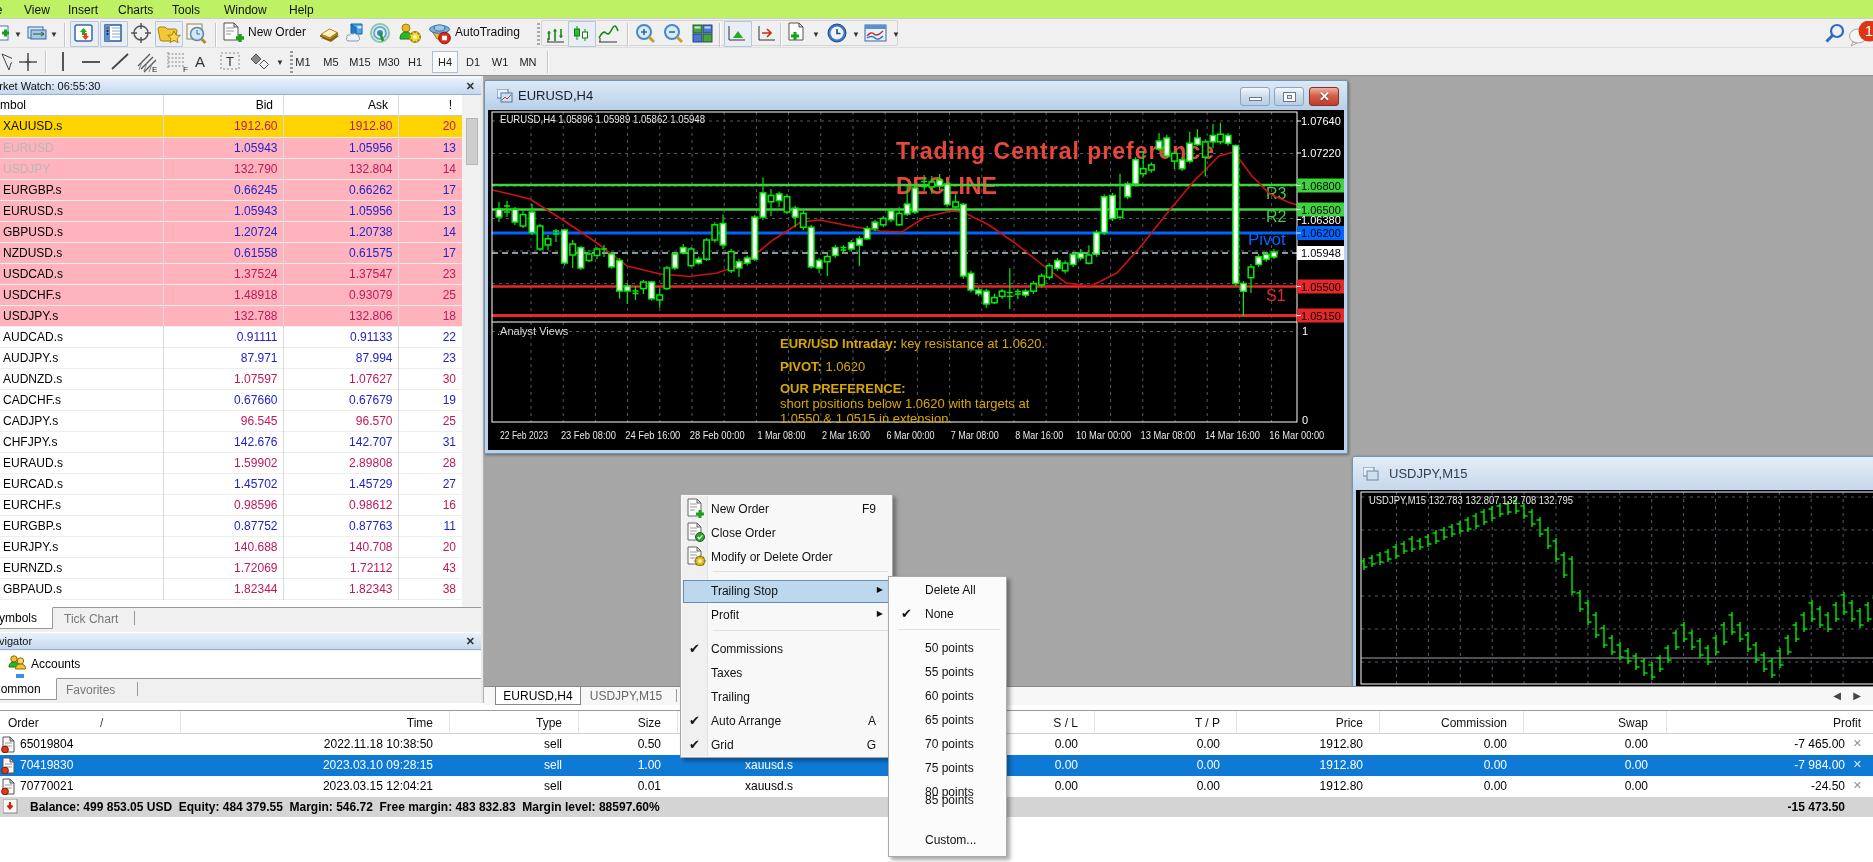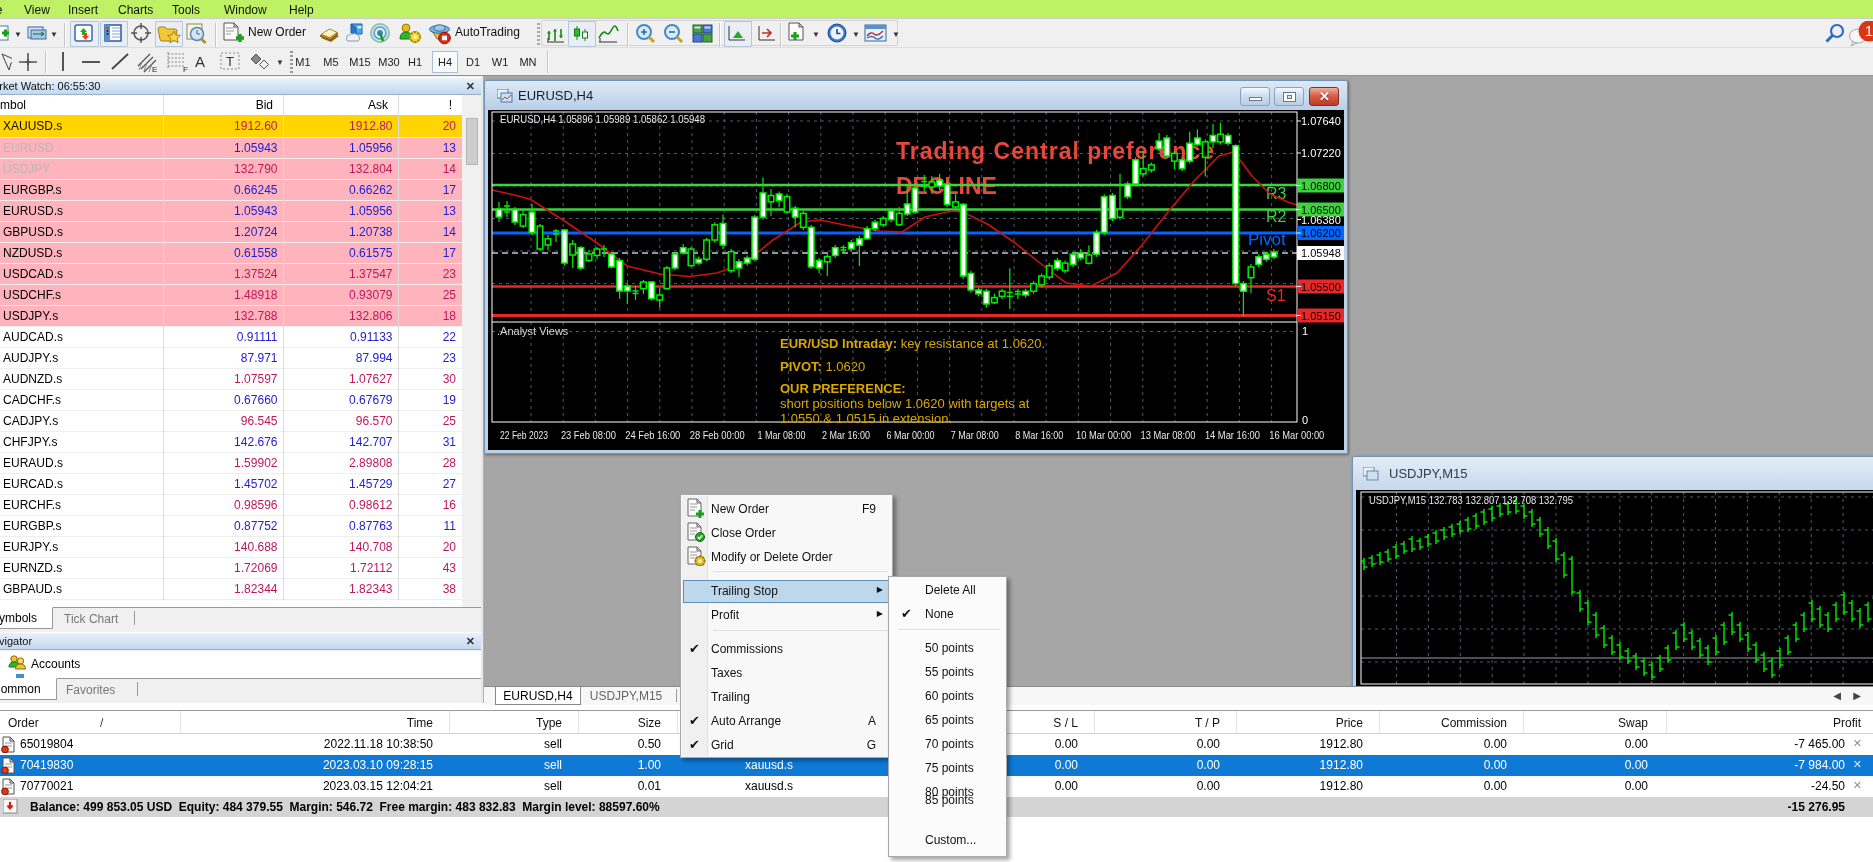--- a/index.html
+++ b/index.html
@@ -1126,21 +1126,21 @@
       <span style="position:absolute;right:225px;top:3px">0.00</span>
       <span style="position:absolute;right:28px;top:3px">-24.50</span>
       <span style="position:absolute;right:11px;top:3px;color:#909090;font-size:11px">✕</span>
     </div>
   <div class="abs" style="left:0;top:92px;width:1873px;height:20px;background:#d4d4d4;font-size:12px;font-weight:bold;color:#000">
     <svg width="16" height="16" style="position:absolute;left:3px;top:2px">
         <rect x="0" y="0" width="14" height="14" fill="#f8f8f8" stroke="#888"></rect>
         <path d="M7 3 v6 M4.5 6.5 L7 9.5 L9.5 6.5" stroke="#d02010" stroke-width="2" fill="none"></path>
       </svg>
     <span style="position:absolute;left:30px;top:3px">Balance: 499 853.05 USD&nbsp; Equity: 484 379.55&nbsp; Margin: 546.72&nbsp; Free margin: 483 832.83&nbsp; Margin level: 88597.60%</span>
-    <span style="position:absolute;right:28px;top:3px">-15 276.95</span>
+    <span style="position:absolute;right:28px;top:3px">-15 473.50</span>
   </div>
 </div>
 
 <div class="abs menu" style="left:680px;top:494px;width:213px;height:264px">
   <div class="gutter"></div>
   <svg width="20" height="20" style="position:absolute;left:5px;top:3px">
       <path d="M2 1 h9 l4 4 v13 h-13 z" fill="#fdfdfd" stroke="#666"></path>
       <path d="M11 1 l4 4 h-4 z" fill="#d8d8d8" stroke="#666"></path>
       <path d="M4 6 h7 M4 9 h7 M4 12 h5" stroke="#999"></path>
       <path d="M10 16 h8 M14 12 v8" stroke="#18a018" stroke-width="3"></path>

